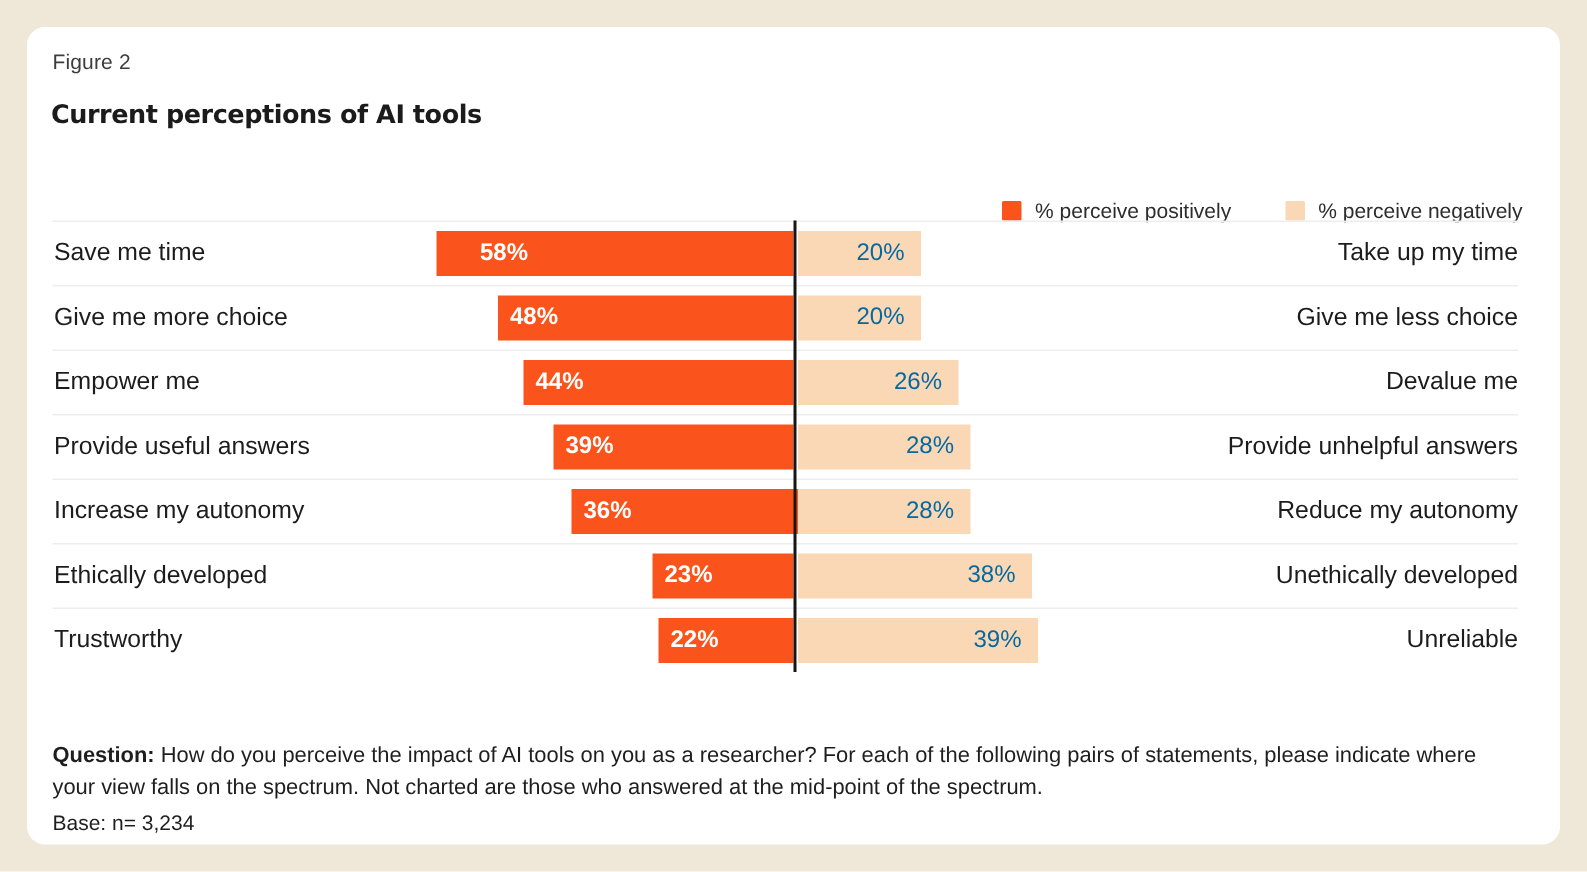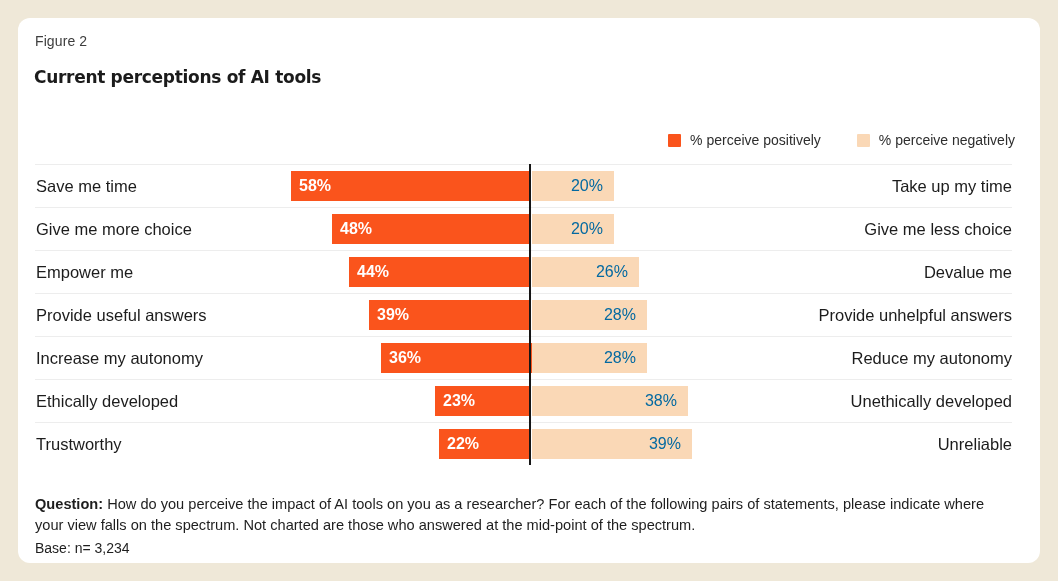--- a/index.html
+++ b/index.html
@@ -43,21 +43,21 @@
     font-size: 14px; color: #2d2d2d;
   }
   .legend-item { display: flex; align-items: center; }
   .swatch {
     width: 13px; height: 13px; display: inline-block;
     margin-right: 9px; border-radius: 1px; flex: 0 0 auto;
   }
   .swatch.pos { background: var(--pos); }
   .swatch.neg { background: var(--neg); }
   .chart {
-    position: absolute; left: 17px; right: 28px; top: 146px; height: 301px;
+    position: absolute; left: 17px; right: 28px; top: 129px; height: 301px;
   }
   .row {
     position: relative; height: 43px;
     border-top: 1px solid var(--divider);
   }
   .cat {
     position: absolute; top: 50%; transform: translateY(-50%);
     font-size: 16.5px; color: #1c1c1c; white-space: nowrap;
   }
   .cat.left { left: 1px; }
@@ -100,21 +100,21 @@
     <div class="legend-item">
       <span class="swatch neg"></span>
       <span>% perceive negatively</span>
     </div>
   </div>
 
   <div class="chart">
     <div id="rows">
   <div class="row">
     <span class="cat left">Save me time</span>
-    <div class="bar pos" style="width: 238px; left: 256px;">
+    <div class="bar pos" style="width: 238px; left: 256px; padding-left: 21px;">
       <span class="val">58%</span>
     </div>
     <div class="bar neg" style="width: 82px; left: 497px;">
       <span class="val">20%</span>
     </div>
     <span class="cat right">Take up my time</span>
   </div>
 
   <div class="row">
     <span class="cat left">Give me more choice</span>

